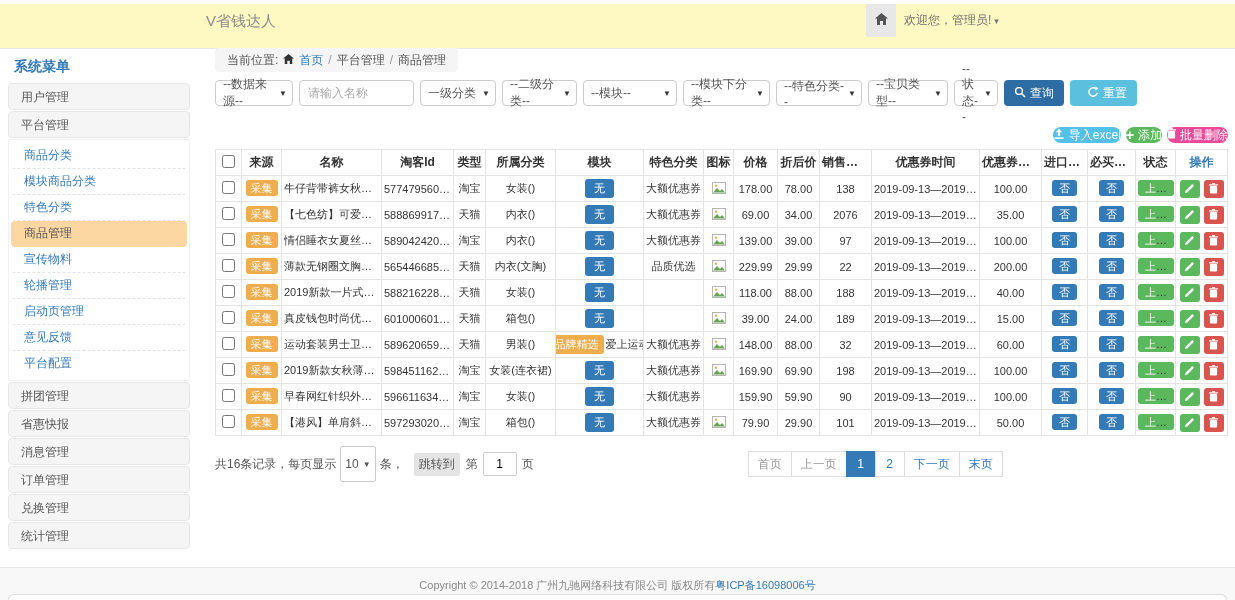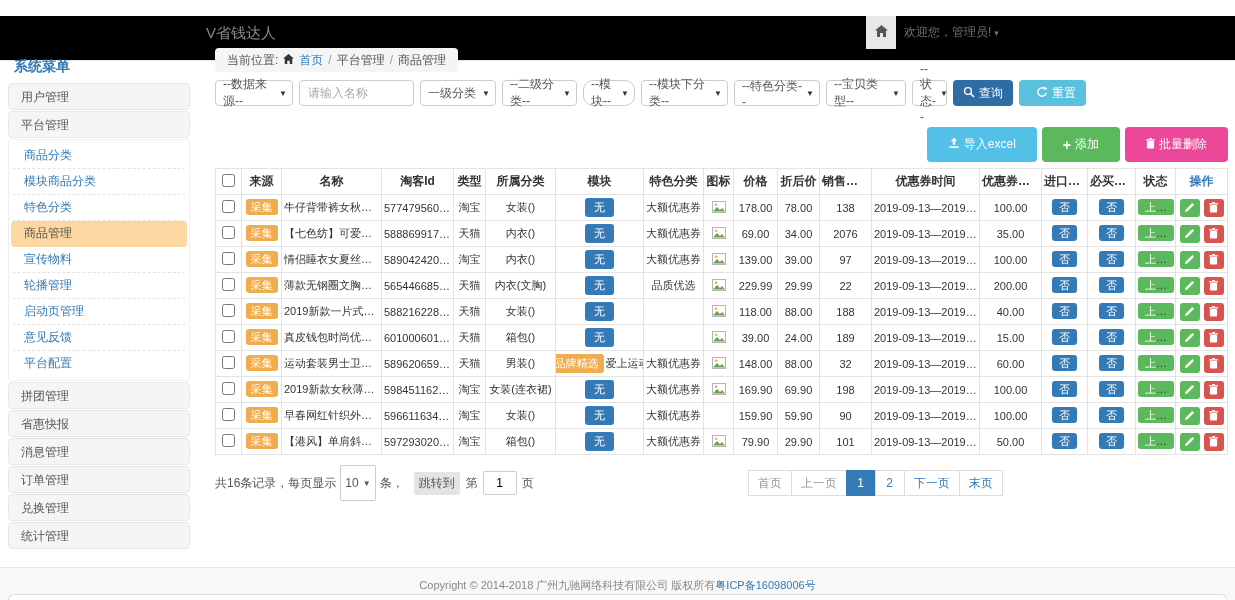--- a/index.html
+++ b/index.html
@@ -1,21 +1,21 @@
 <!DOCTYPE html>
 <html><head>
 <meta charset="utf-8">
 <style>
   * { margin:0; padding:0; box-sizing:border-box; }
   html,body { width:1235px; height:600px; }
   body { font-family:"Liberation Sans","DejaVu Sans",sans-serif; font-size:12px; color:#333; background:#fff; }
   #app { position:relative; width:1235px; height:600px; background:#fff; overflow:hidden; }
 
   
-  .topbar { position:absolute; top:16px; left:0; right:0; height:45px; background:#000000; border-bottom:1px solid #e7e7e7; }
+  .topbar { position:absolute; top:4px; left:0; right:0; height:45px; background:#fef9c3; border-bottom:1px solid #e7e7e7; }
   .brand { position:absolute; left:206px; top:0; line-height:33px; font-size:15px; color:#8a8a8a; }
   .home-box { position:absolute; left:866px; top:0; width:30px; height:33px; background:#e8e8e8; display:flex; align-items:center; justify-content:center; cursor:pointer; }
   .welcome { position:absolute; left:904px; top:0; line-height:33px; font-size:12px; color:#707070; cursor:pointer; }
   .caret { font-size:9px; color:#707070; margin-left:3px; }
 
   
   .sidebar { position:absolute; left:8px; top:44px; width:182px; }
   .sidebar-title { color:#337ab7; font-weight:bold; font-size:14px; padding:14px 6px 9px 6px; line-height:16px; }
   .side-group { height:27px; line-height:26px; background:#f5f5f5; border:1px solid #e7e7e7; border-radius:4px; padding-left:12px; color:#555; font-size:12px; margin-bottom:1px; cursor:pointer; }
   .side-sub { background:#fff; border:1px solid #f0f0f0; border-radius:3px; padding:3px 2px; margin-bottom:1px; }
@@ -32,21 +32,21 @@
   .filter-row { margin-top:8px; display:flex; align-items:center; gap:6px; }
   .f-select { height:26px; border:1px solid #ccc; border-radius:4px; background:#fff; display:flex; align-items:center; justify-content:space-between; padding:0 5px 0 7px; font-size:12px; color:#555; cursor:pointer; flex:none; }
   .f-select .sel-caret { font-size:8px; color:#333; margin-left:4px; }
   .f-input { height:26px; width:115px; border:1px solid #ccc; border-radius:4px; padding:0 8px; font-size:12px; color:#333; outline:none; flex:none; }
   .f-input::placeholder { color:#aaa; }
   .btn { height:26px; border:none; border-radius:4px; color:#fff; font-size:12px; display:inline-flex; align-items:center; justify-content:center; gap:4px; padding:0 10px; cursor:pointer; flex:none; }
   .btn-query { background:#2e6da4; }
   .btn-reset { background:#5bc0de;padding-left:17px; }
 
   .toolbar { margin-top:21px; display:flex; justify-content:flex-end; gap:5px; }
-  .btn-sm { height:35px; font-size:12px; padding:0 21px; }
+  .btn-sm { height:16px; font-size:12px; padding:0 0;border-radius:10px; }
   .btn-import { background:#53c0e8; }
   .btn-add { background:#5cb85c; }
   .btn-batch { background:#ec4899; }
   .plus-glyph { font-size:14px; font-weight:bold; line-height:1; }
 
   table.grid { margin-top:6px; width:100%; border-collapse:collapse; table-layout:fixed; font-size:11px; background:#fff; }
   .grid th, .grid td { border:1px solid #e3e3e3; text-align:center; height:26px; padding:0 2px; overflow:hidden; white-space:nowrap; text-overflow:ellipsis; }
   .grid th { font-size:12px; color:#333; font-weight:bold; }
   .grid th.op-col { color:#337ab7; }
   .badge-orange { background:#f0ad4e; color:#fff; border-radius:3px; padding:2px 5px; font-size:11px; cursor:default; }
@@ -137,37 +137,37 @@
         </div>
         <input class="f-input" id="name-input" placeholder="请输入名称" style="">
       <div class="f-select" style="width: 76px; justify-content: space-between;">
           <span>一级分类</span>
           <span class="sel-caret">▼</span>
         </div>
         <div class="f-select" style="width: 75px;">
           <span>--二级分类--</span>
           <span class="sel-caret">▼</span>
         </div>
-        <div class="f-select" style="width: 52px; border-radius: 10px;">
+        <div class="f-select" style="width: 94px;">
           <span>--模块--</span>
           <span class="sel-caret">▼</span>
         </div>
         <div class="f-select" style="width: 87px;">
           <span>--模块下分类--</span>
           <span class="sel-caret">▼</span>
         </div>
         <div class="f-select" style="width: 86px;">
           <span>--特色分类--</span>
           <span class="sel-caret">▼</span>
         </div>
         <div class="f-select" style="width: 80px;">
           <span>--宝贝类型--</span>
           <span class="sel-caret">▼</span>
         </div>
-        <div class="f-select" style="width: 35px; align-items: center;">
+        <div class="f-select" style="width: 44px; align-items: center;">
           <span>--状态--</span>
           <span class="sel-caret">▼</span>
         </div>
         <button class="btn btn-query" id="btn-query">
         <span><svg width="12" height="12" viewBox="0 0 12 12">
               <circle cx="5" cy="5" r="3.4" fill="none" stroke="#fff" stroke-width="1.4"></circle>
               <line x1="7.6" y1="7.6" x2="11" y2="11" stroke="#fff" stroke-width="1.6"></line>
             </svg></span>
         <span>查询</span>
       </button>

